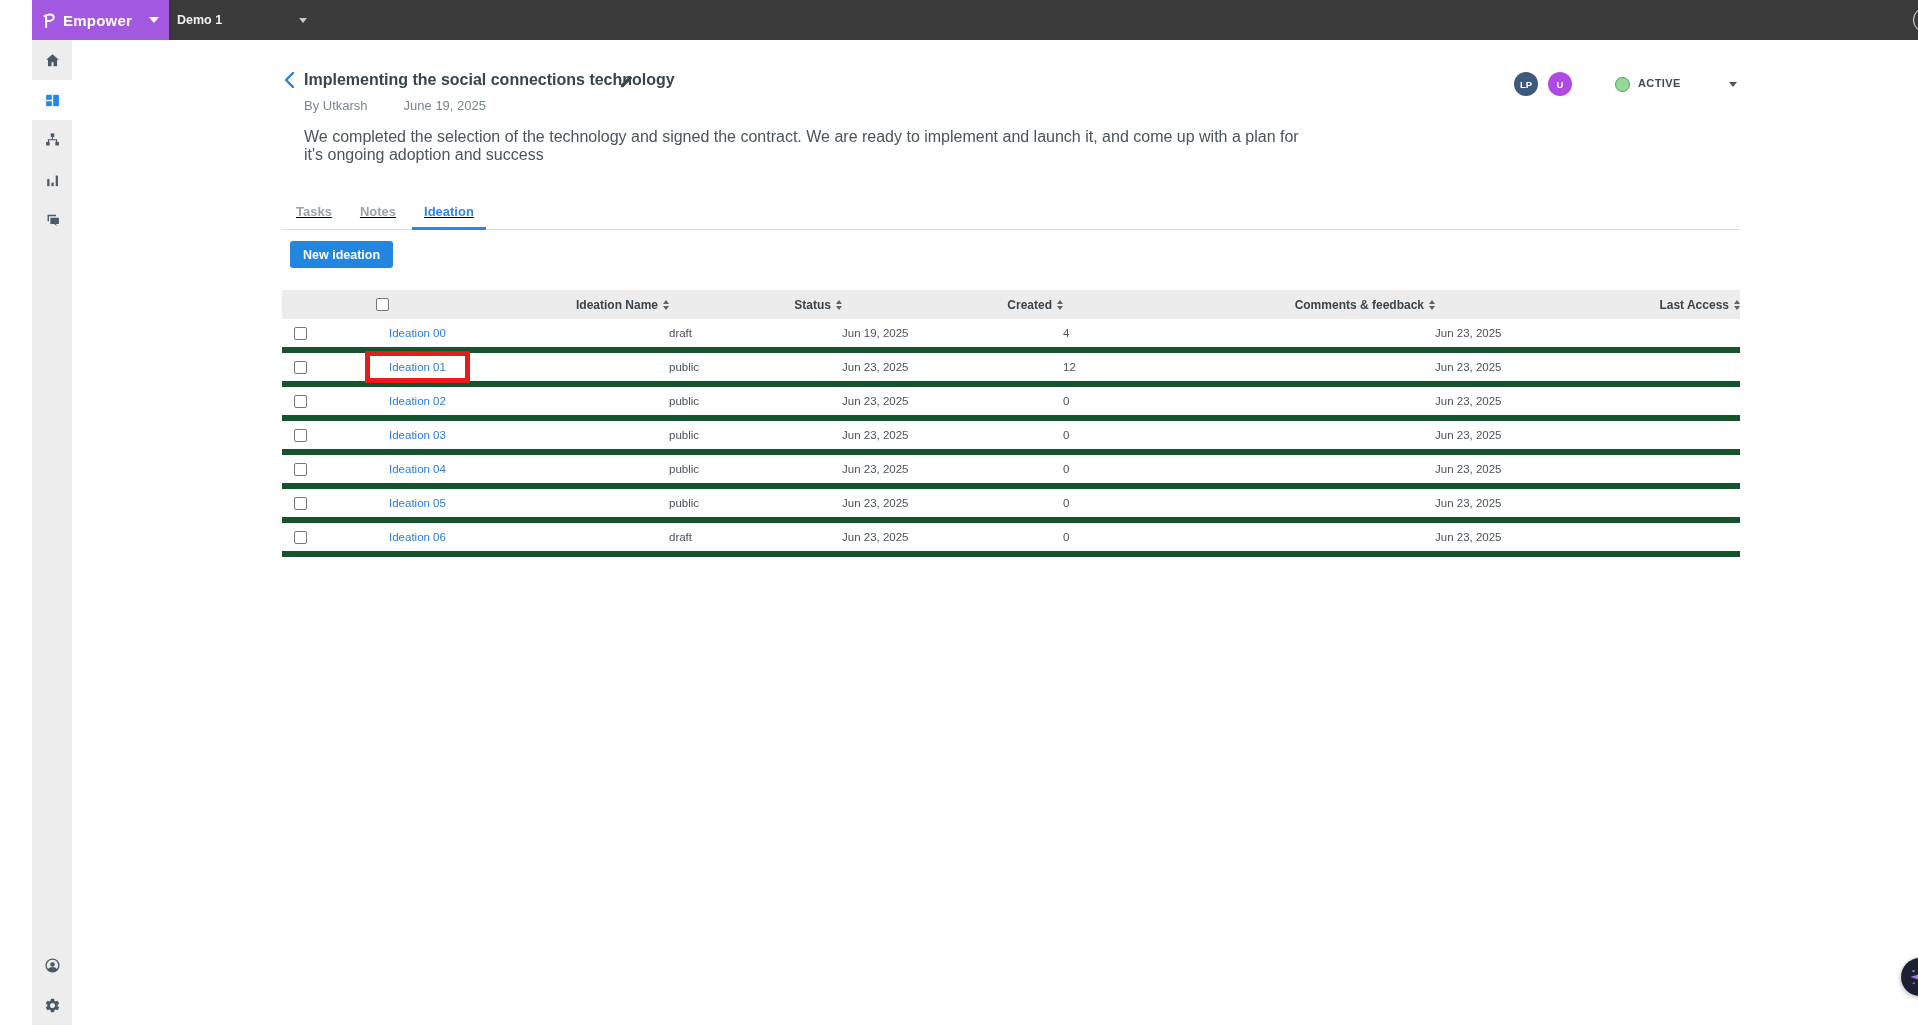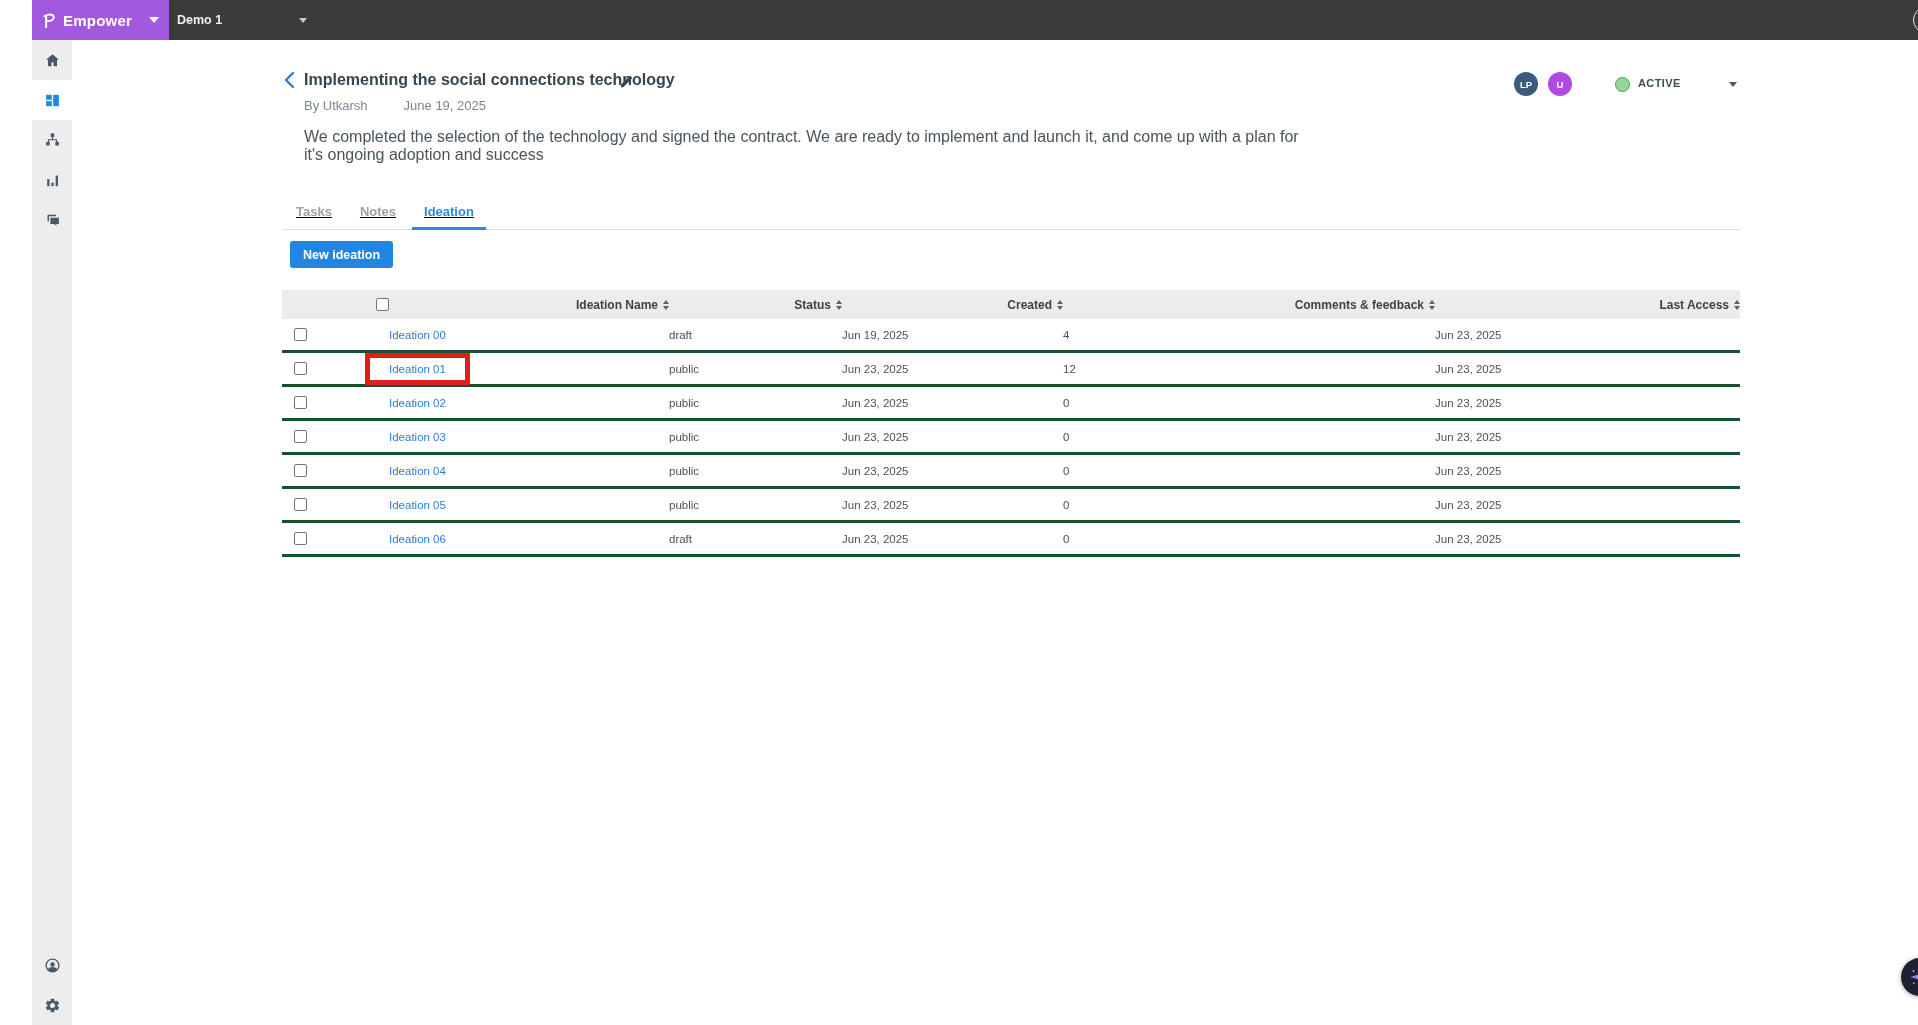--- a/index.html
+++ b/index.html
@@ -51,21 +51,21 @@
   .tab.active::after { content:""; position:absolute; left:2px; right:2px; bottom:-1px; height:3px; background:#2c87e2; }
 
   
   .btn-primary { position:absolute; left:218px; top:201px; height:27px; padding:0 13px; background:#2286e0; color:#fff; border:none; border-radius:3px; font-size:12.5px; font-weight:700; font-family:"Liberation Sans", sans-serif; cursor:pointer; }
 
   
   .table { position:absolute; left:210px; top:250px; width:1458px; }
   .trow { display:grid; grid-template-columns:107px 280px 173px 221px 372px 305px; align-items:center; }
   .thead { height:29px; background:#ececec; }
   .thead .hcell { font-size:12px; font-weight:700; color:#3b444b; display:flex; align-items:center; gap:5px;justify-content:flex-end; }
-  .tbody-row { height:34px; border-bottom:3px solid #14532d; }
+  .tbody-row { height:34px; border-bottom:6px solid #14532d; }
   .cell { font-size:11.5px; color:#4a525a; }
   .cb-cell { padding-left:12px; }
   input[type="checkbox"] { appearance:none; -webkit-appearance:none; width:13px; height:13px; border:1.5px solid #757575; border-radius:2px; background:#fff; cursor:pointer; margin:0; display:block; }
   .name-link { font-size:11.5px; color:#2c7ed6; text-decoration:none; cursor:pointer; }
   .name-wrap { display:inline-block; position:relative; }
   .name-wrap.highlighted::after { content:""; position:absolute; top:-10px; bottom:-10px; left:-24px; right:-24px; border:5px solid #e41c1c; pointer-events:none; z-index:10; }
 
   .sort { display:inline-flex; flex-direction:column; gap:2px; cursor:pointer; }
   .sort .up { width:0; height:0; border-left:3.5px solid transparent; border-right:3.5px solid transparent; border-bottom:4px solid #5a646c; }
   .sort .down { width:0; height:0; border-left:3.5px solid transparent; border-right:3.5px solid transparent; border-top:4px solid #5a646c; }

